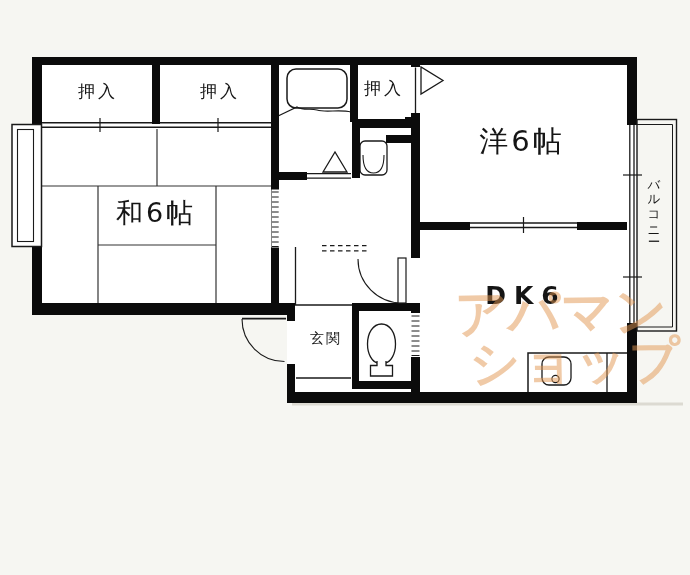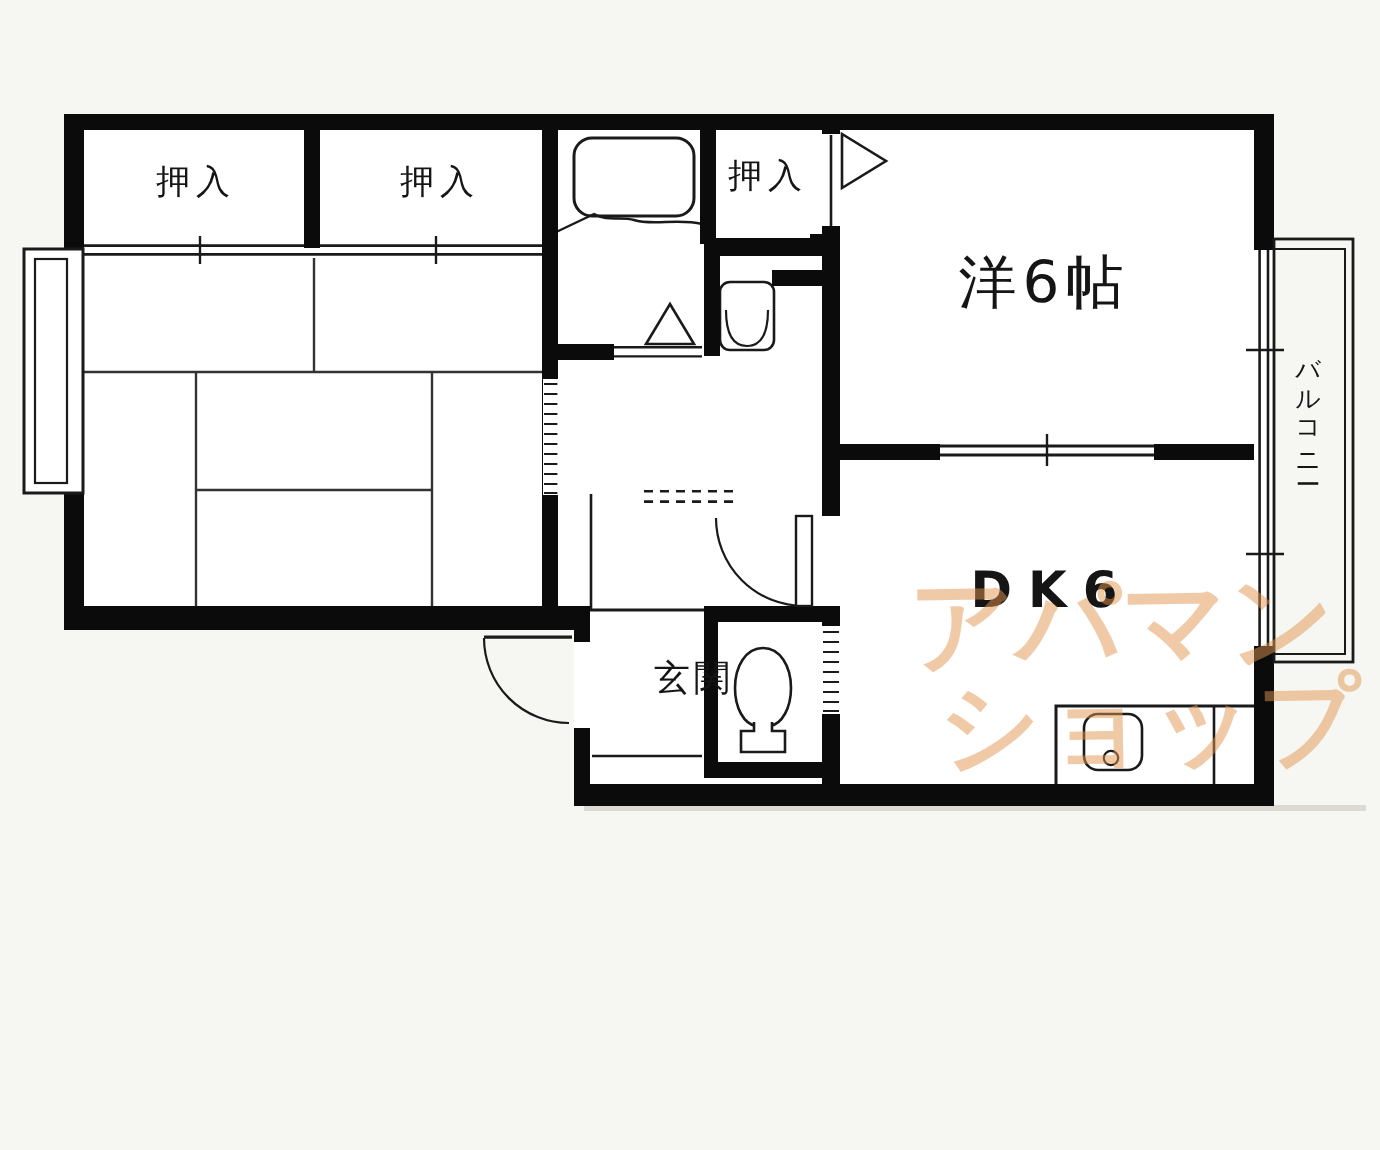--- a/index.html
+++ b/index.html
@@ -4,21 +4,21 @@
 <style>
   html,body{margin:0;padding:0;}
   body{background:#f6f6f2;font-family:"DejaVu Sans","Liberation Sans",sans-serif;}
   .stage{position:relative;width:690px;height:486px;background:#f6f6f2;overflow:hidden;}
   .stage svg{position:absolute;left:0;top:0;}
   .label{position:absolute;color:#151515;white-space:nowrap;transform:translate(-50%,-50%);}
   .lbl-oshiire{font-size:17px;letter-spacing:3px;}
   .lbl-washitsu{font-size:27px;letter-spacing:3px;font-weight:500;}
   .lbl-youshitsu{font-size:29px;letter-spacing:3px;font-weight:500;}
   .lbl-dk{font-size:25px;letter-spacing:8px;font-weight:700;}
-  .lbl-genkan{font-size:18px;letter-spacing:2px;margin-left:21px;}
+  .lbl-genkan{font-size:14px;letter-spacing:2px;}
   .lbl-balcony{font-size:12.5px;letter-spacing:2px;writing-mode:vertical-rl;text-orientation:upright;transform:none;}
   .watermark{position:absolute;color:rgba(226,150,80,0.5);font-weight:700;line-height:0.96;text-align:left;pointer-events:none;transform:rotate(-1deg);}
   .wm1{font-size:52px;letter-spacing:0px;}
   .wm2{font-size:50px;letter-spacing:2px;margin-left:14px;}
 </style>
 </head>
 <body>
 
 <div class="stage">
 
@@ -183,20 +183,21 @@
     <line x1="415.5" y1="67.5" x2="415.5" y2="113" stroke-width="1.3"></line>
     <polygon points="421,67 421,94 443,80.5" fill="#ffffff" stroke-width="1.3"></polygon>
   </g>
 
   <polygon points="323,172 347,172 335,152" fill="#ffffff" stroke="#1a1a1a" stroke-width="1.3"></polygon>
 </svg>
 
 <div class="label lbl-oshiire" style="left:98px;top:91px;">押入</div>
 <div class="label lbl-oshiire" style="left:220px;top:91px;">押入</div>
 <div class="label lbl-oshiire" style="left:384px;top:88px;">押入</div>
+<div class="label lbl-washitsu" style="left:156px;top:213px;">和6帖</div>
 <div class="label lbl-youshitsu" style="left:522px;top:142px;">洋6帖</div>
 <div class="label lbl-dk" style="left:526px;top:295px;">DK6</div>
 <div class="label lbl-genkan" style="left:326px;top:339px;">玄関</div>
 <div class="label lbl-balcony" style="left:645px;top:170px;">バルコニー</div>
 
 <div class="watermark" style="left:455px;top:288px;">
   <div class="wm1">アパマン</div>
   <div class="wm2">ショップ</div>
 </div>
 

